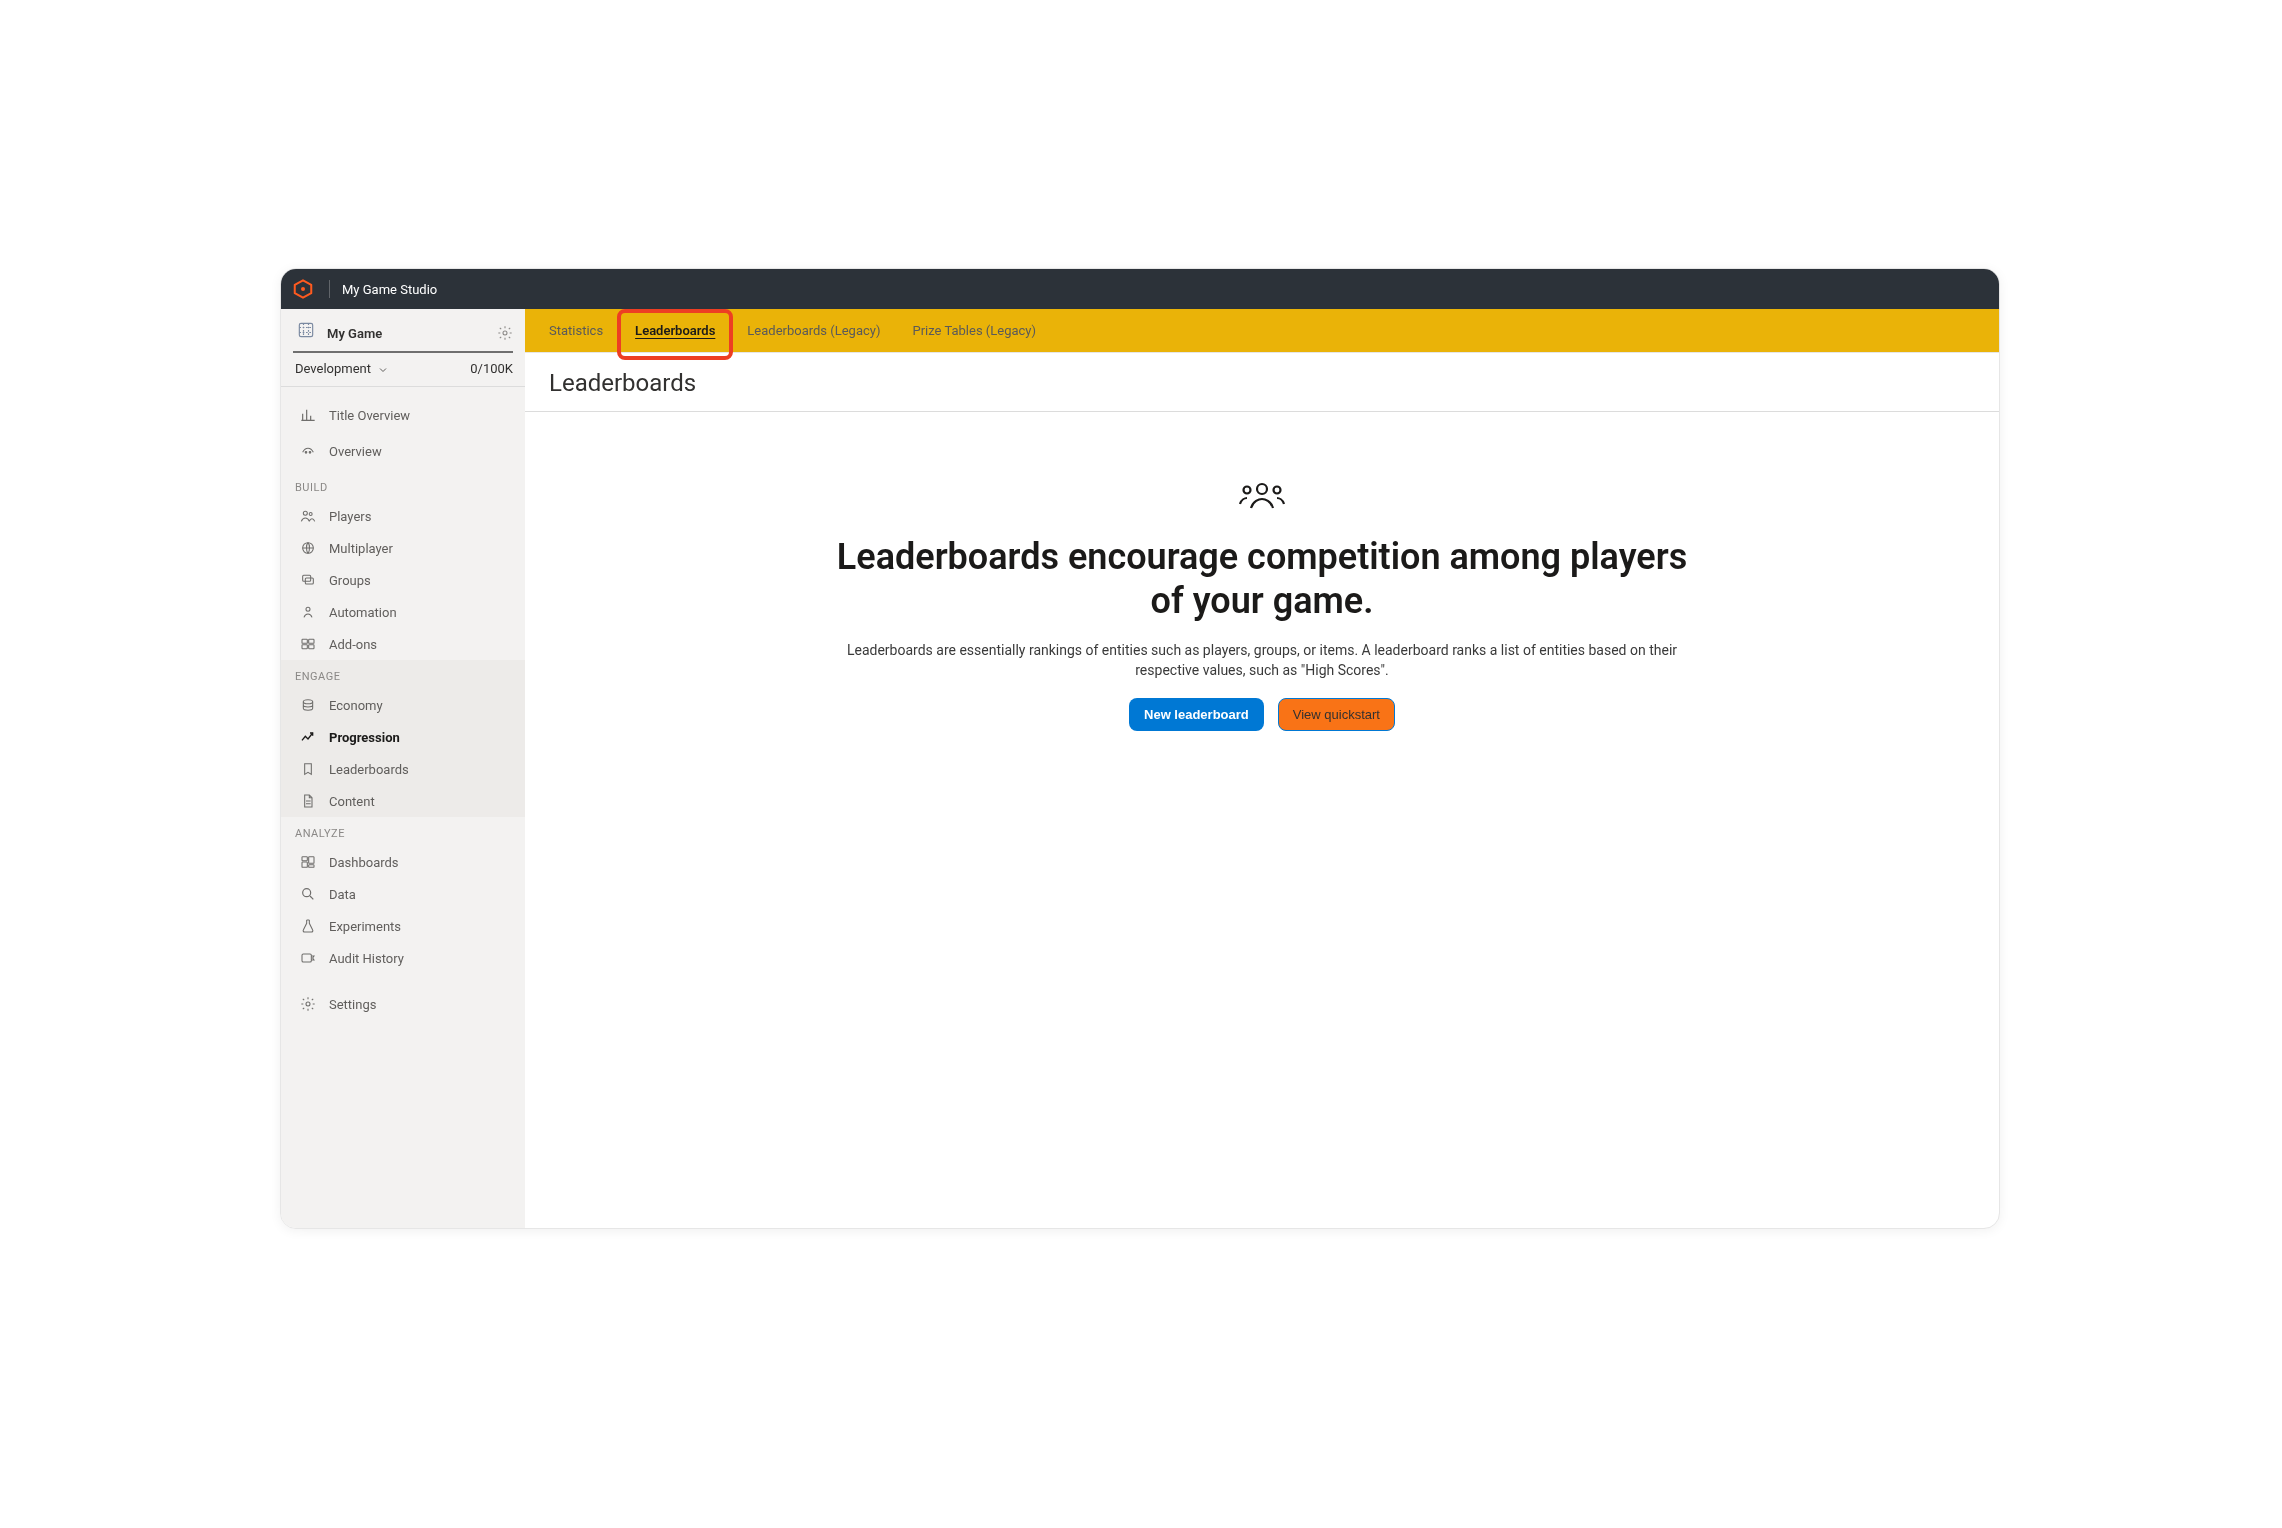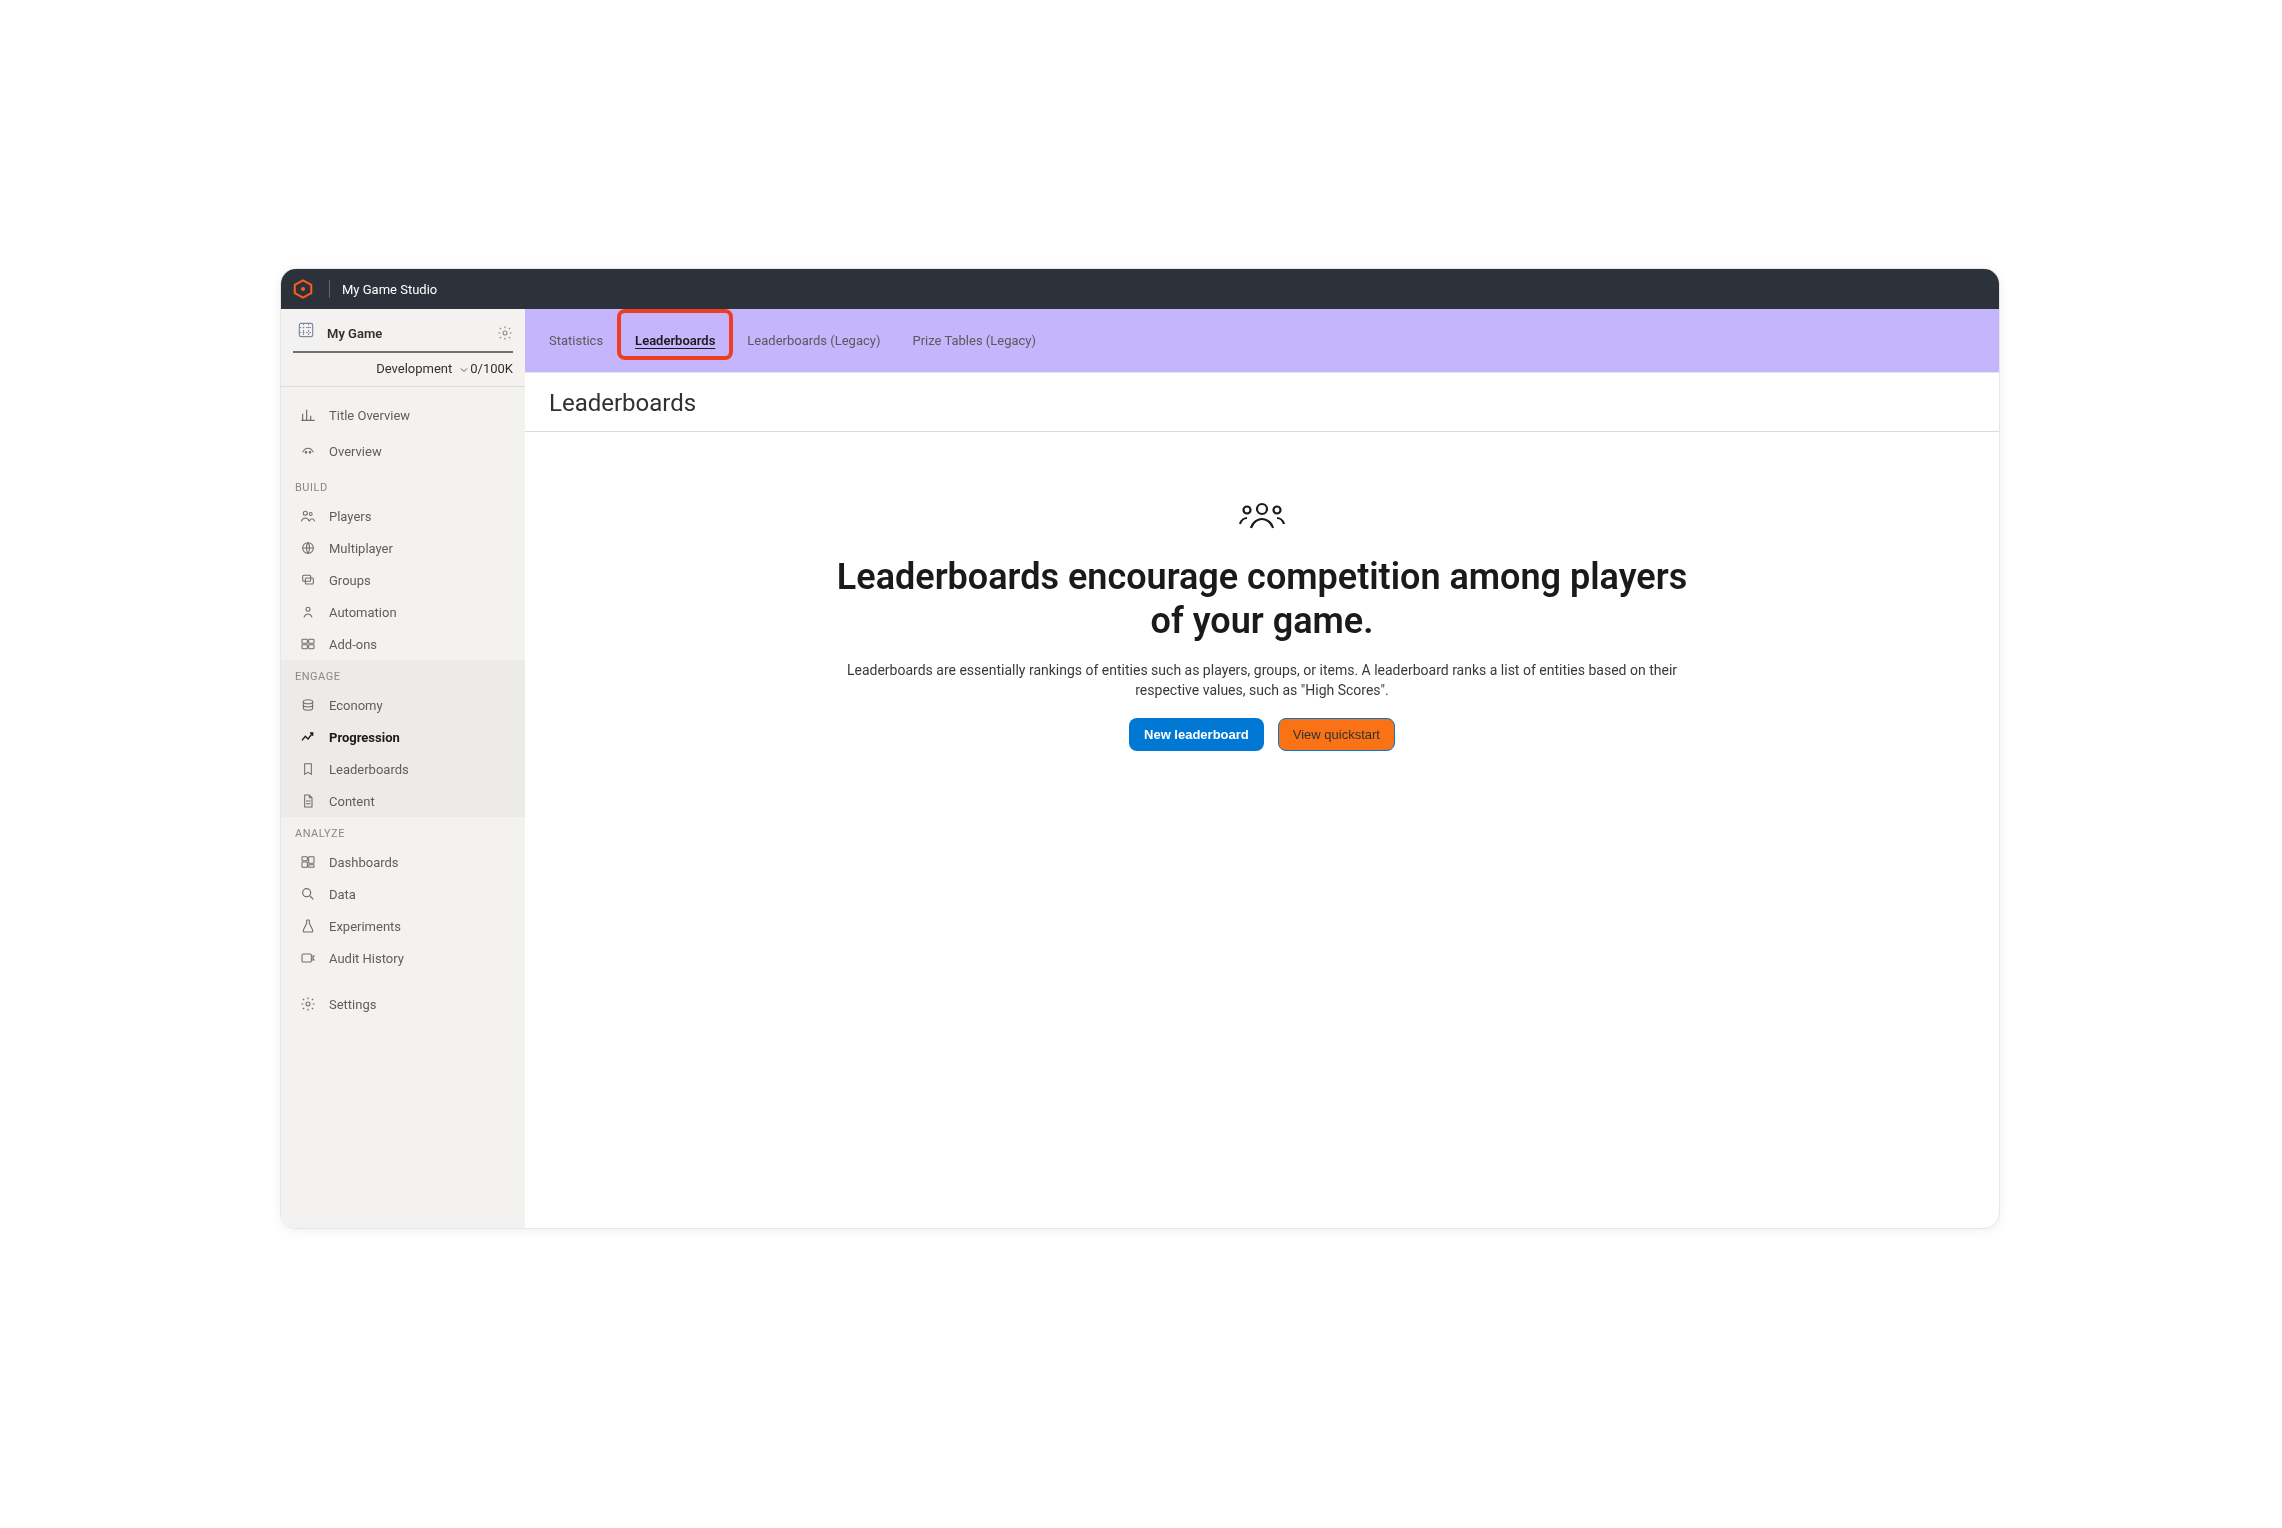--- a/index.html
+++ b/index.html
@@ -91,21 +91,21 @@
   .studio-row {
     display: flex; align-items: flex-end; gap: 10px;
     padding: 10px 12px 10px 14px;
     background: var(--sidebar-bg);
   }
   .studio-row .cube { width: 22px; height: 22px; display: inline-flex; align-items:center; justify-content:center; color:#7b8aa1; }
   .studio-name { flex: 1 1 auto; font-weight: 600; color: var(--ink); }
   .studio-row .gear { color:#8a8886; display:inline-flex; }
   .studio-underline { height: 2px; margin: 0 12px 2px 12px; background:#6f6f6f; }
   .sidebar-sub {
-    display:flex; align-items:center; justify-content:flex-end;
+    display:flex; align-items:center; justify-content:space-between;
     padding: 6px 12px 10px 14px; color: var(--ink);
   }
   .sidebar-sub .env { display:flex; align-items:center; gap:6px; }
   .sidebar .divider { height:1px; background: var(--hairline); margin: 0; }
 
   .nav-top {
     padding: 10px 0 2px 0;
   }
   .nav-group-label {
     padding: 10px 14px 6px 14px;
@@ -124,23 +124,23 @@
   .nav-item.active .label { font-weight:700; color: #1b1a19; }
   .nav-item.active .ico { color:#1b1a19; }
   .nav-top .nav-item { padding-top: 10px; padding-bottom: 10px; }
 
   
   .content {
     flex: 1 1 auto;
     display:flex; flex-direction:column; min-width:0;
   }
   .tabbar {
-    height: 64px;
+    height: 44px;
     border-bottom: 1px solid #e6e6e6;
-    background: #c4b5fd;
+    background: #eab308;
     display:flex; align-items:center;
     gap: 28px;
     padding: 0 22px;
     font-size: 13px;
   }
   .tab {
     color: #5a5a5a;
     padding: 6px 2px;
     cursor: pointer;
   }

